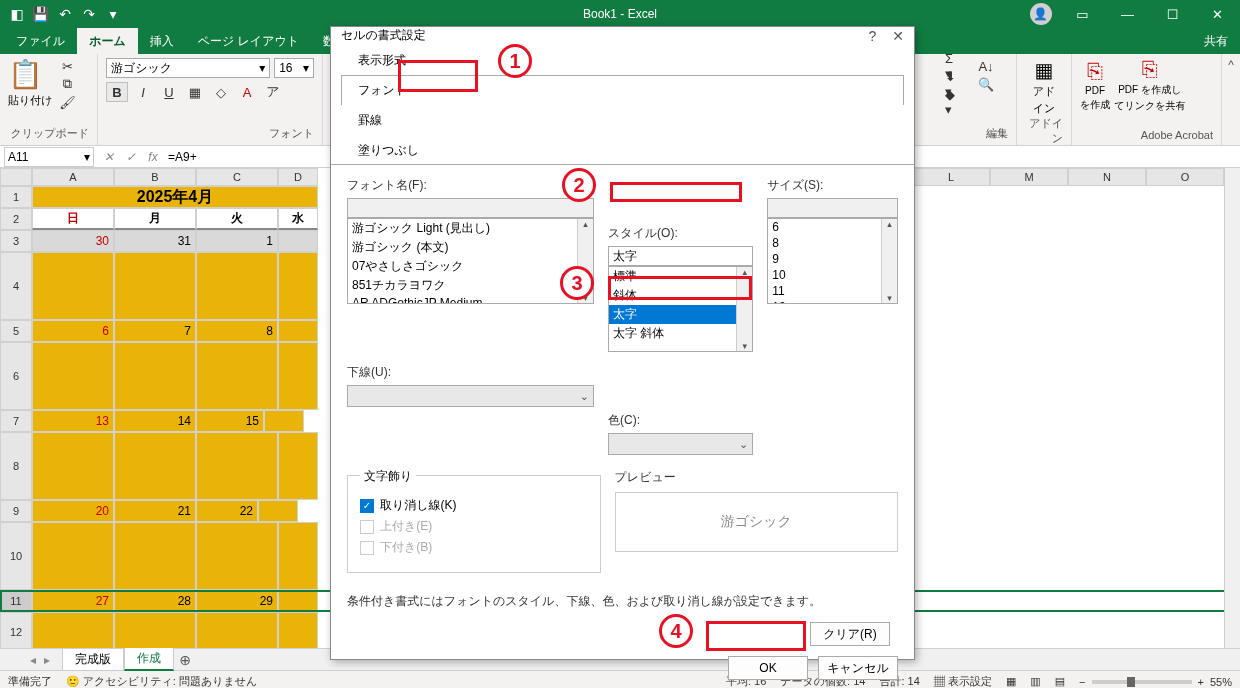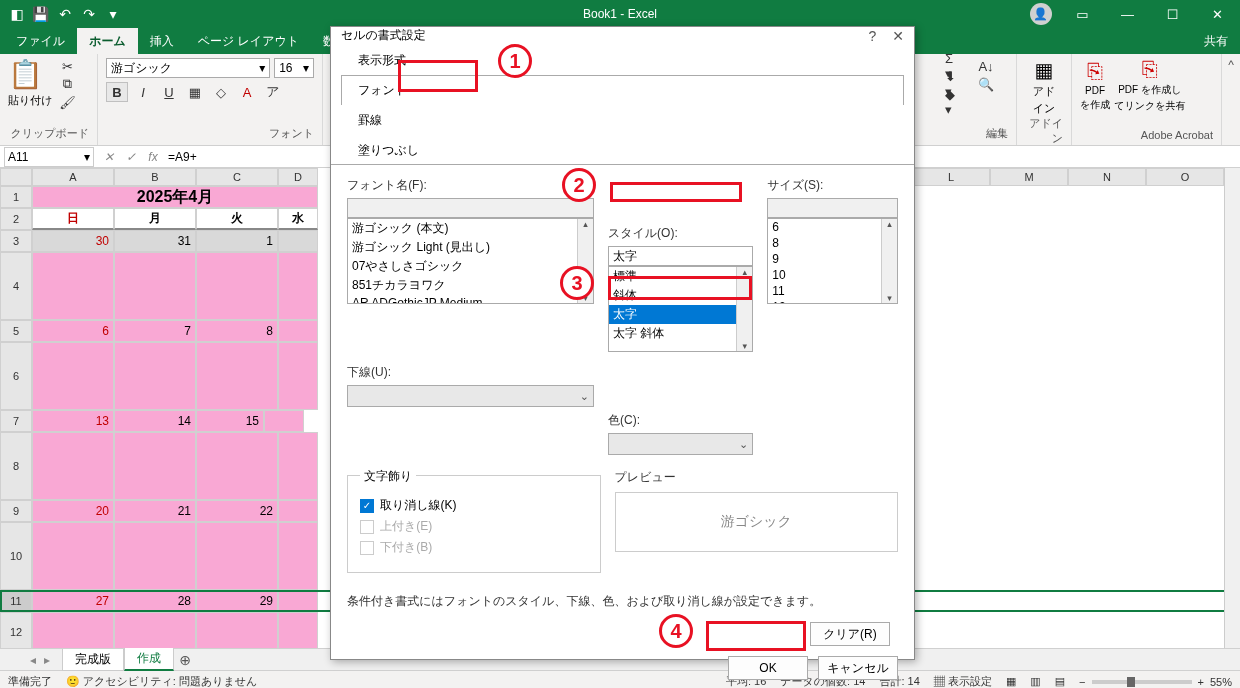--- a/index.html
+++ b/index.html
@@ -43,21 +43,21 @@
 
 
 .sheet { position: relative; height: 480px; overflow: hidden; background:#fff;}
 .colhdr { display: flex; height: 18px; }
 .colhdr .corner { width: 32px; border: 1px solid #d0d0d0; background:#e6e6e6;}
 .colhdr .c { border: 1px solid #d0d0d0; background: #e6e6e6; text-align: center; font-size: 11px; color:#333; display:flex; align-items:center; justify-content:center;}
 .gridrows { position: relative; }
 .grow { display: flex; height: 22px; }
 .grow.tall { height: 68px; }
 .rh { width: 32px; border: 1px solid #d0d0d0; background: #e6e6e6; text-align: center; font-size: 11px; color:#333; display:flex; align-items:center; justify-content:center;}
-.cell { border: 1px solid #d0d0d0; padding: 0 4px; display: flex; align-items: center; font-size: 12px; background:#f9a8d4;}
+.cell { border: 1px solid #d0d0d0; padding: 0 4px; display: flex; align-items: center; font-size: 12px; background:#eab308;}
 .cell.hdr { background:#fff; font-weight:bold; justify-content:center; border-bottom:2px solid #888;}
 .cell.sun { color: #c00000; }
 .cell.num { justify-content: flex-end; }
 .cell.merged-title { font-size: 16px; font-weight: bold; justify-content: center; }
 .sel-highlight { background: #d9d9d9 !important; }
 .sel-border { outline: 2px solid #107c41; outline-offset:-2px; z-index:1;}
 
 
 .sheettabs { height: 22px; border-top: 1px solid #d0d0d0; display: flex; align-items: center; padding-left: 30px; background:#f0f0f0;}
 .stab { padding: 2px 12px; border: 1px solid #ccc; border-top:none; background: #fff; font-size: 12px; }
@@ -303,21 +303,21 @@
         <div class="cell" style="width:82px"></div>
         <div class="cell" style="width:82px"></div>
         <div class="cell" style="width:82px"></div>
         <div class="cell" style="width:40px"></div>
       </div>
 
     <div class="grow">
         <div class="rh">9</div>
       <div class="cell num sun" style="width:82px">20</div>
       <div class="cell num" style="width:82px">21</div>
-      <div class="cell num" style="width:82px">22</div>
+      <div class="cell num" style="width:62px">22</div>
       <div class="cell" style="width:40px"></div>
     </div>
     <div class="grow tall">
         <div class="rh">10</div>
         <div class="cell" style="width:82px"></div>
         <div class="cell" style="width:82px"></div>
         <div class="cell" style="width:82px"></div>
         <div class="cell" style="width:40px"></div>
       </div>
 
@@ -381,22 +381,22 @@
     <div class="dlg-tab active">フォント</div>
     <div class="dlg-tab">罫線</div>
     <div class="dlg-tab">塗りつぶし</div>
   </div>
   <div class="dlg-body">
     <div class="three-col">
       <div class="colA">
         <div class="fldlbl">フォント名(F):</div>
         <input class="txtin" disabled="" style="">
         <div class="listbox">
+          <div class="it">游ゴシック Light (見出し)</div>
           <div class="it">游ゴシック (本文)</div>
-          <div class="it">游ゴシック Light (見出し)</div>
           <div class="it">07やさしさゴシック</div>
           <div class="it">851チカラヨワク</div>
           <div class="it">AR ADGothicJP Medium</div>
 
           <div class="sb">
               <span>▴</span>
               <span>▾</span>
             </div>
         </div>
       </div>

